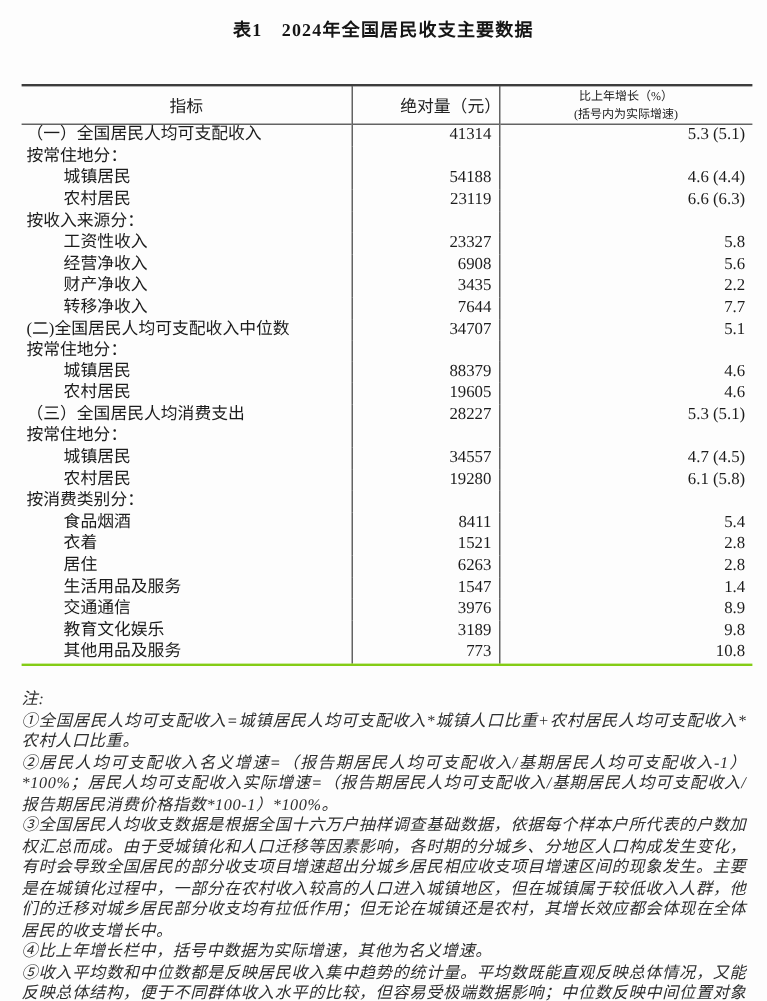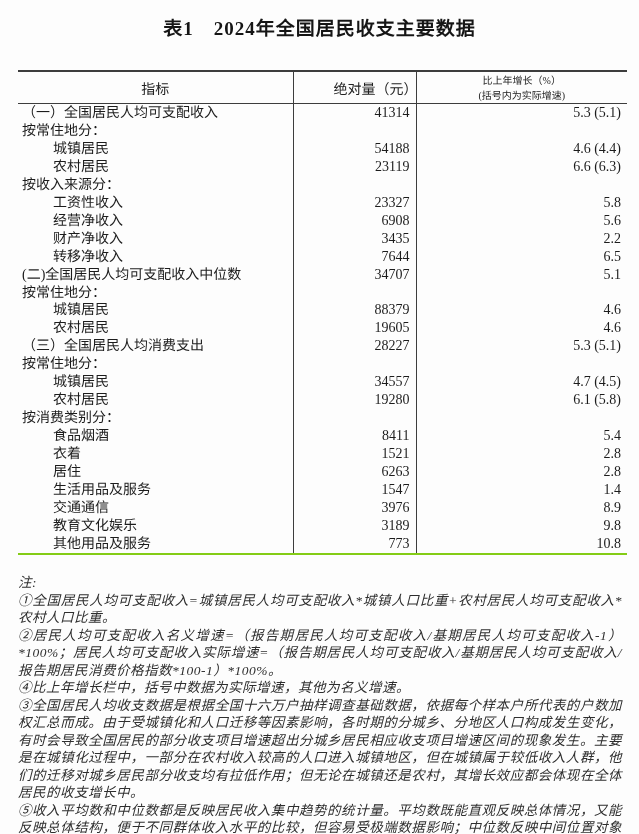--- a/index.html
+++ b/index.html
@@ -14,21 +14,21 @@
     overflow: hidden;
     font-family: "Liberation Serif", "DejaVu Serif", serif;
     color: #1c1c1c;
   }
   .page-title {
     position: absolute;
     top: 13px;
     left: 0;
     width: 639px;
     text-align: center;
-    font-size: 19px;
+    font-size: 15px;
     font-weight: bold;
     letter-spacing: 1px;
     color: #151515;
   }
   table.data-table {
     position: absolute;
     top: 70px;
     left: 18px;
     width: 609px;
     border-collapse: collapse;
@@ -153,21 +153,21 @@
 
   <tr>
     <td class="col-label indent-1">财产净收入</td>
     <td class="col-value">3435</td>
     <td class="col-growth">2.2</td>
   </tr>
 
   <tr>
     <td class="col-label indent-1">转移净收入</td>
     <td class="col-value">7644</td>
-    <td class="col-growth">6.5</td>
+    <td class="col-growth">7.7</td>
   </tr>
 
   <tr>
     <td class="col-label indent-0">(二)全国居民人均可支配收入中位数</td>
     <td class="col-value">34707</td>
     <td class="col-growth">5.1</td>
   </tr>
 
   <tr>
     <td class="col-label indent-0">按常住地分：</td>
@@ -259,16 +259,16 @@
     <td class="col-value">773</td>
     <td class="col-growth">10.8</td>
   </tr>
 </tbody>
 </table>
 
 <div class="notes">
   <div class="note-line">注:</div>
   <div class="note-line">①全国居民人均可支配收入=城镇居民人均可支配收入*城镇人口比重+农村居民人均可支配收入*农村人口比重。</div>
   <div class="note-line">②居民人均可支配收入名义增速=（报告期居民人均可支配收入/基期居民人均可支配收入-1）*100%；居民人均可支配收入实际增速=（报告期居民人均可支配收入/基期居民人均可支配收入/报告期居民消费价格指数*100-1）*100%。</div>
+  <div class="note-line">③全国居民人均收支数据是根据全国十六万户抽样调查基础数据，依据每个样本户所代表的户数加权汇总而成。由于受城镇化和人口迁移等因素影响，各时期的分城乡、分地区人口构成发生变化，有时会导致全国居民的部分收支项目增速超出分城乡居民相应收支项目增速区间的现象发生。主要是在城镇化过程中，一部分在农村收入较高的人口进入城镇地区，但在城镇属于较低收入人群，他们的迁移对城乡居民部分收支均有拉低作用；但无论在城镇还是农村，其增长效应都会体现在全体居民的收支增长中。</div>
   <div class="note-line">④比上年增长栏中，括号中数据为实际增速，其他为名义增速。</div>
-  <div class="note-line">③全国居民人均收支数据是根据全国十六万户抽样调查基础数据，依据每个样本户所代表的户数加权汇总而成。由于受城镇化和人口迁移等因素影响，各时期的分城乡、分地区人口构成发生变化，有时会导致全国居民的部分收支项目增速超出分城乡居民相应收支项目增速区间的现象发生。主要是在城镇化过程中，一部分在农村收入较高的人口进入城镇地区，但在城镇属于较低收入人群，他们的迁移对城乡居民部分收支均有拉低作用；但无论在城镇还是农村，其增长效应都会体现在全体居民的收支增长中。</div>
   <div class="note-line">⑤收入平均数和中位数都是反映居民收入集中趋势的统计量。平均数既能直观反映总体情况，又能反映总体结构，便于不同群体收入水平的比较，但容易受极端数据影响；中位数反映中间位置对象情况，较为稳健，能够避免极端数据影响，但不能反映结构情况。</div>
 </div>
 
 </body></html>

